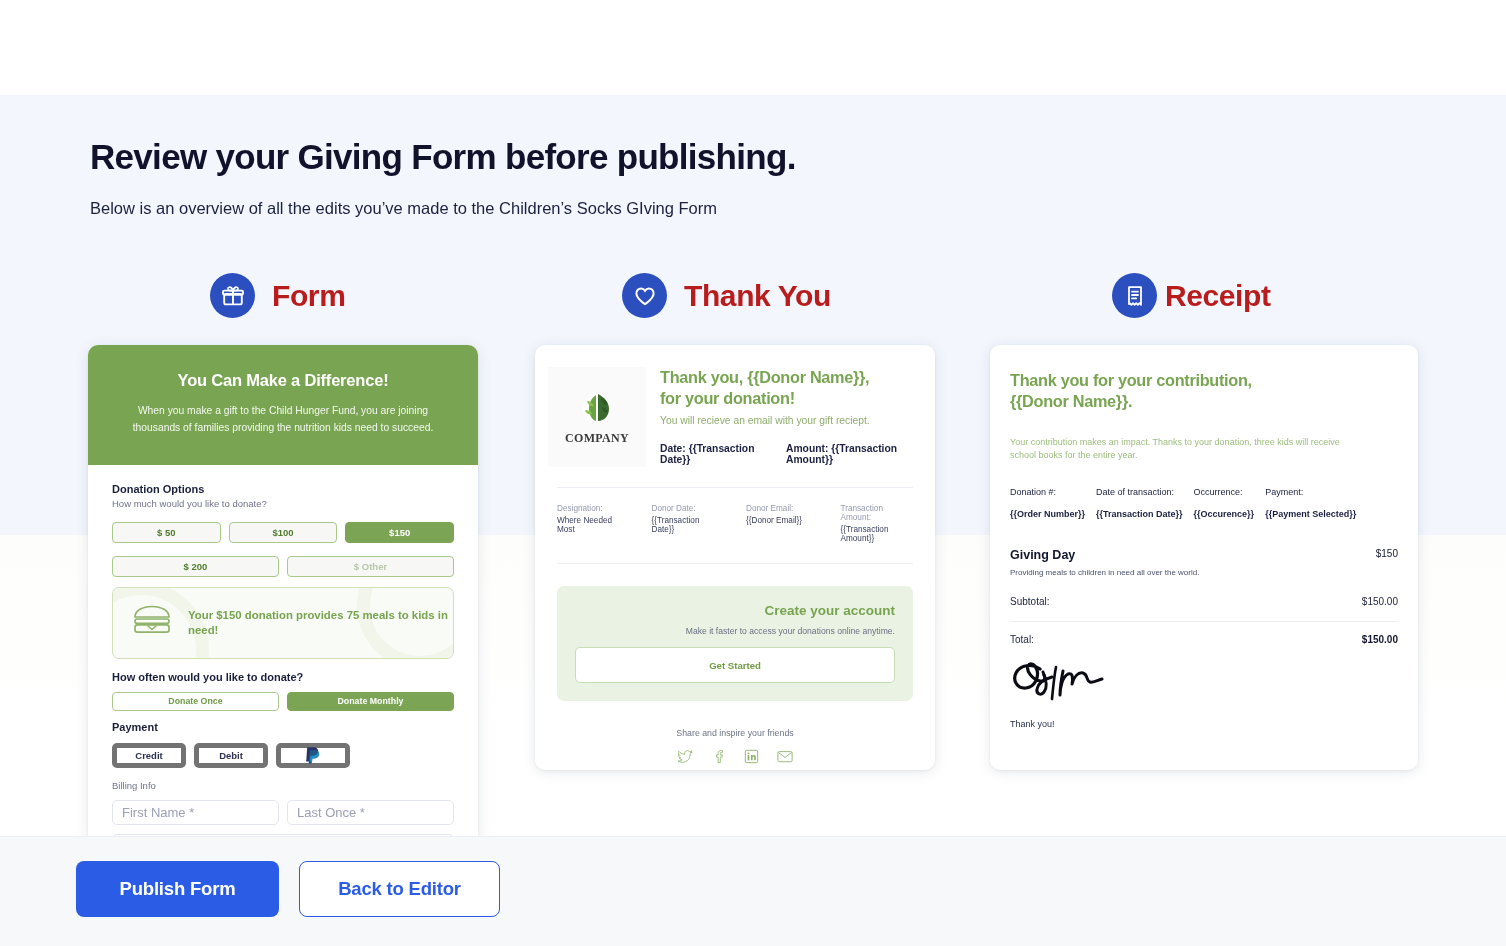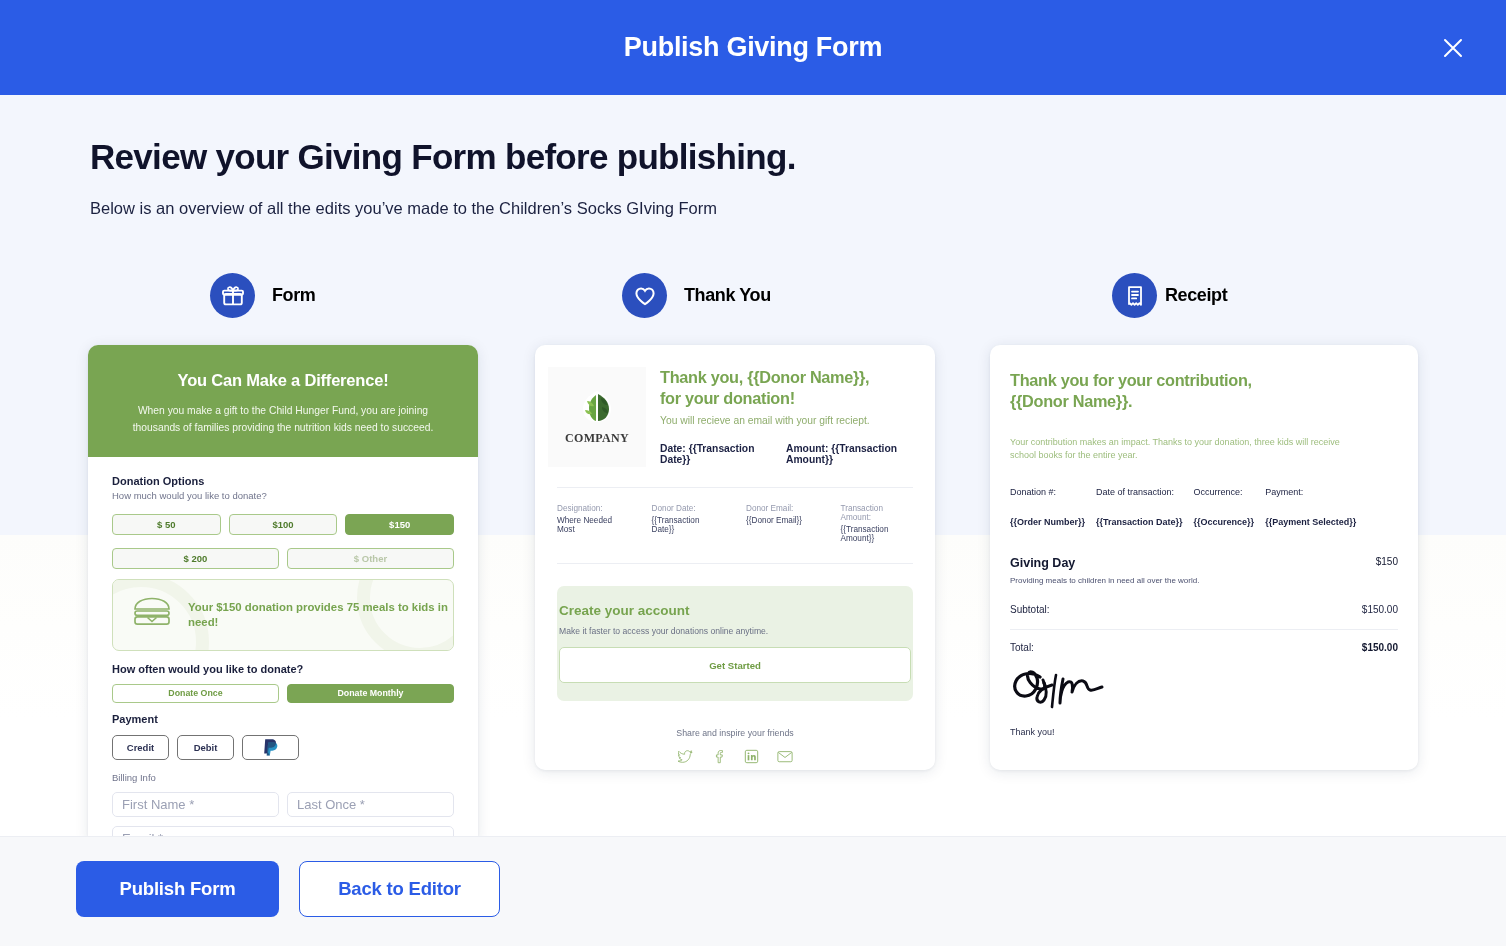--- a/index.html
+++ b/index.html
@@ -78,39 +78,39 @@
   .sect-head.form { left: 210px; top: 178px; }
   .sect-head.thanks { left: 622px; top: 178px; }
   .sect-head.receipt { left: 1112px; top: 178px; gap: 8px; }
   .sect-icon {
     width: 45px; height: 45px; border-radius: 50%;
     background: #2b4fbe;
     display: flex; align-items: center; justify-content: center;
     flex: 0 0 45px;
   }
   .sect-label {
-    font-size: 18px; font-weight: 700; color: #000000; letter-spacing: -0.4px;
+    font-size: 30px; font-weight: 700; color: #b91c1c; letter-spacing: -0.4px;
   }
 
   
   .card {
     position: absolute;
     background: #ffffff;
     border-radius: 10px;
     box-shadow: 0 2px 14px rgba(24,36,70,.10), 0 1px 3px rgba(24,36,70,.06);
     overflow: hidden;
   }
   .card-form { left: 88px; top: 250px; width: 390px; height: 500px; }
   .card-thanks { left: 535px; top: 250px; width: 400px; height: 425px; }
   .card-receipt { left: 990px; top: 250px; width: 428px; height: 425px; }
 
   
   .fc-hero {
     background: #79a552; color: #fff;
-    padding: 26px 28px 20px; text-align: center;
+    padding: 26px 28px 28px; text-align: center;
   }
   .fc-hero-title { font-size: 16.5px; font-weight: 700; letter-spacing: -0.2px; }
   .fc-hero-sub {
     margin-top: 13px; font-size: 10.3px; line-height: 1.65;
     font-weight: 400; color: #f3f8ee;
   }
   .fc-body { padding: 18px 24px 10px; }
   .fc-h { font-size: 11px; font-weight: 700; color: #1a1f3c; }
   .fc-p { font-size: 9.5px; color: #70748c; margin-top: 3px; }
   .amt-row { display: flex; gap: 8px; margin-top: 13px; }
@@ -143,21 +143,21 @@
   }
   .freq-row { display: flex; gap: 8px; margin-top: 9px; }
   .freq {
     flex: 1; height: 19px; border-radius: 4px; font-size: 8.8px; font-weight: 700;
     display: flex; align-items: center; justify-content: center;
   }
   .freq.off { border: 1px solid #a9c98a; background: #fff; color: #6f9c44; }
   .freq.on { background: #7ba554; color: #fff; border: 1px solid #7ba554; }
   .pay-row { display: flex; gap: 8px; margin-top: 10px; }
   .pay {
-    width: 57px; height: 25px; border: 1px solid #737373; border-radius: 5px;
+    width: 74px; height: 25px; border: 5px solid #737373; border-radius: 5px;
     background: #fff; font-size: 9.5px; font-weight: 700; color: #2c3153;
     display: flex; align-items: center; justify-content: center;
   }
   .field-row { display: flex; gap: 8px; margin-top: 9px; }
   .field {
     flex: 1; height: 25px; border: 1px solid #e3e5ee; border-radius: 5px;
     display: flex; align-items: center; padding-left: 9px;
     font-size: 13px; color: #9ba0b4; background: #fff;
   }
   .mt12 { margin-top: 12px; }
@@ -180,40 +180,40 @@
   }
   .tc-sub { margin-top: 6px; font-size: 10.3px; color: #8fad6d; }
   .tc-meta { margin-top: 17px; display: flex; gap: 25px; font-size: 10.3px; font-weight: 700; color: #1c2143; }
   .tc-rule { height: 1px; background: #eceef3; margin: 20px 22px 0 22px; }
   .tc-cols { display: flex; padding: 16px 22px 0 22px; gap: 22px; }
   .tc-col { flex: 1; }
   .tc-col-k { font-size: 8.2px; color: #9499ae; }
   .tc-col-v { font-size: 8.2px; color: #3b4161; margin-top: 3px; }
   .tc-panel {
     margin: 22px 22px 0; background: #eaf2e4; border-radius: 7px;
-    padding: 17px 2px 18px; text-align: left;
+    padding: 17px 18px 18px; text-align: right;
   }
   .tc-panel-h { font-size: 13.5px; font-weight: 700; color: #77a44f; }
   .tc-panel-p { font-size: 8.6px; color: #6a7085; margin-top: 8px; }
   .tc-cta {
     margin-top: 11px; height: 36px; background: #fff;
     border: 1px solid #c7ddb4; border-radius: 5px;
     display: flex; align-items: center; justify-content: center;
     font-size: 9.6px; font-weight: 700; color: #6f9c44;
   }
   .tc-share { text-align: center; margin-top: 27px; font-size: 8.8px; color: #6e7488; }
   .tc-socials { display: flex; justify-content: center; gap: 18px; margin-top: 11px; }
 
   
   .rc { padding: 25px 20px 0; }
   .rc-head { font-size: 16.3px; font-weight: 700; color: #79a552; line-height: 1.31; letter-spacing: -0.3px; }
   .rc-sub { margin-top: 23px; font-size: 9px; color: #9dbd7d; line-height: 1.5; }
   .rc-meta { margin-top: 24px; display: flex; gap: 11px; }
   .rc-meta-k { font-size: 9px; color: #1b2040; }
-  .rc-meta-v { font-size: 9px; color: #1b2040; font-weight: 700; margin-top: 20px; white-space: nowrap; }
+  .rc-meta-v { font-size: 9px; color: #1b2040; font-weight: 700; margin-top: 12px; white-space: nowrap; }
   .rc-item { margin-top: 29px; display: flex; justify-content: space-between; align-items: flex-start; }
   .rc-item-t { font-size: 12.5px; font-weight: 700; color: #12172f; }
   .rc-item-d { font-size: 8px; color: #4c5170; margin-top: 6px; }
   .rc-amt { font-size: 10px; color: #12172f; }
   .rc-sub-row { margin-top: 19px; display: flex; justify-content: space-between; font-size: 10px; color: #222744; }
   .rc-hr { height: 1px; background: #eceef3; margin-top: 14px; }
   .rc-total { margin-top: 12px; display: flex; justify-content: space-between; align-items: flex-end; }
   .rc-total-k { font-size: 10px; color: #222744; }
   .rc-total-v { font-size: 10px; color: #12172f; font-weight: 700; }
   .rc-sign { margin-top: 14px; }
@@ -233,28 +233,20 @@
     cursor: pointer; user-select: none;
   }
   .btn-primary { left: 76px; width: 203px; background: #2b5ce6; color: #fff; border: none; }
   .btn-secondary { left: 299px; width: 201px; background: #fff; color: #2b5ce6; border: 1.5px solid #2b5ce6; }
 </style>
 </head>
 <body>
 
 <div class="app">
 
-  <div class="titlebar">
-    <div class="titlebar-title">Publish Giving Form</div>
-    <div class="close-btn">
-      <svg width="22" height="22" viewBox="0 0 22 22">
-        <path d="M3 3 L19 19 M19 3 L3 19" stroke="#ffffff" stroke-width="2" stroke-linecap="round"></path>
-      </svg>
-    </div>
-  </div>
 
   <div class="body-area">
     <div class="bg-band"></div>
     <svg class="bg-curve" viewBox="0 0 1506 70" preserveAspectRatio="none">
       <path d="M0,0 L1506,0 L1506,40 C1130,72 400,76 0,48 Z" fill="#f3f6fd"></path>
     </svg>
     <div class="white-tail"></div>
 
     <div class="content">
 

